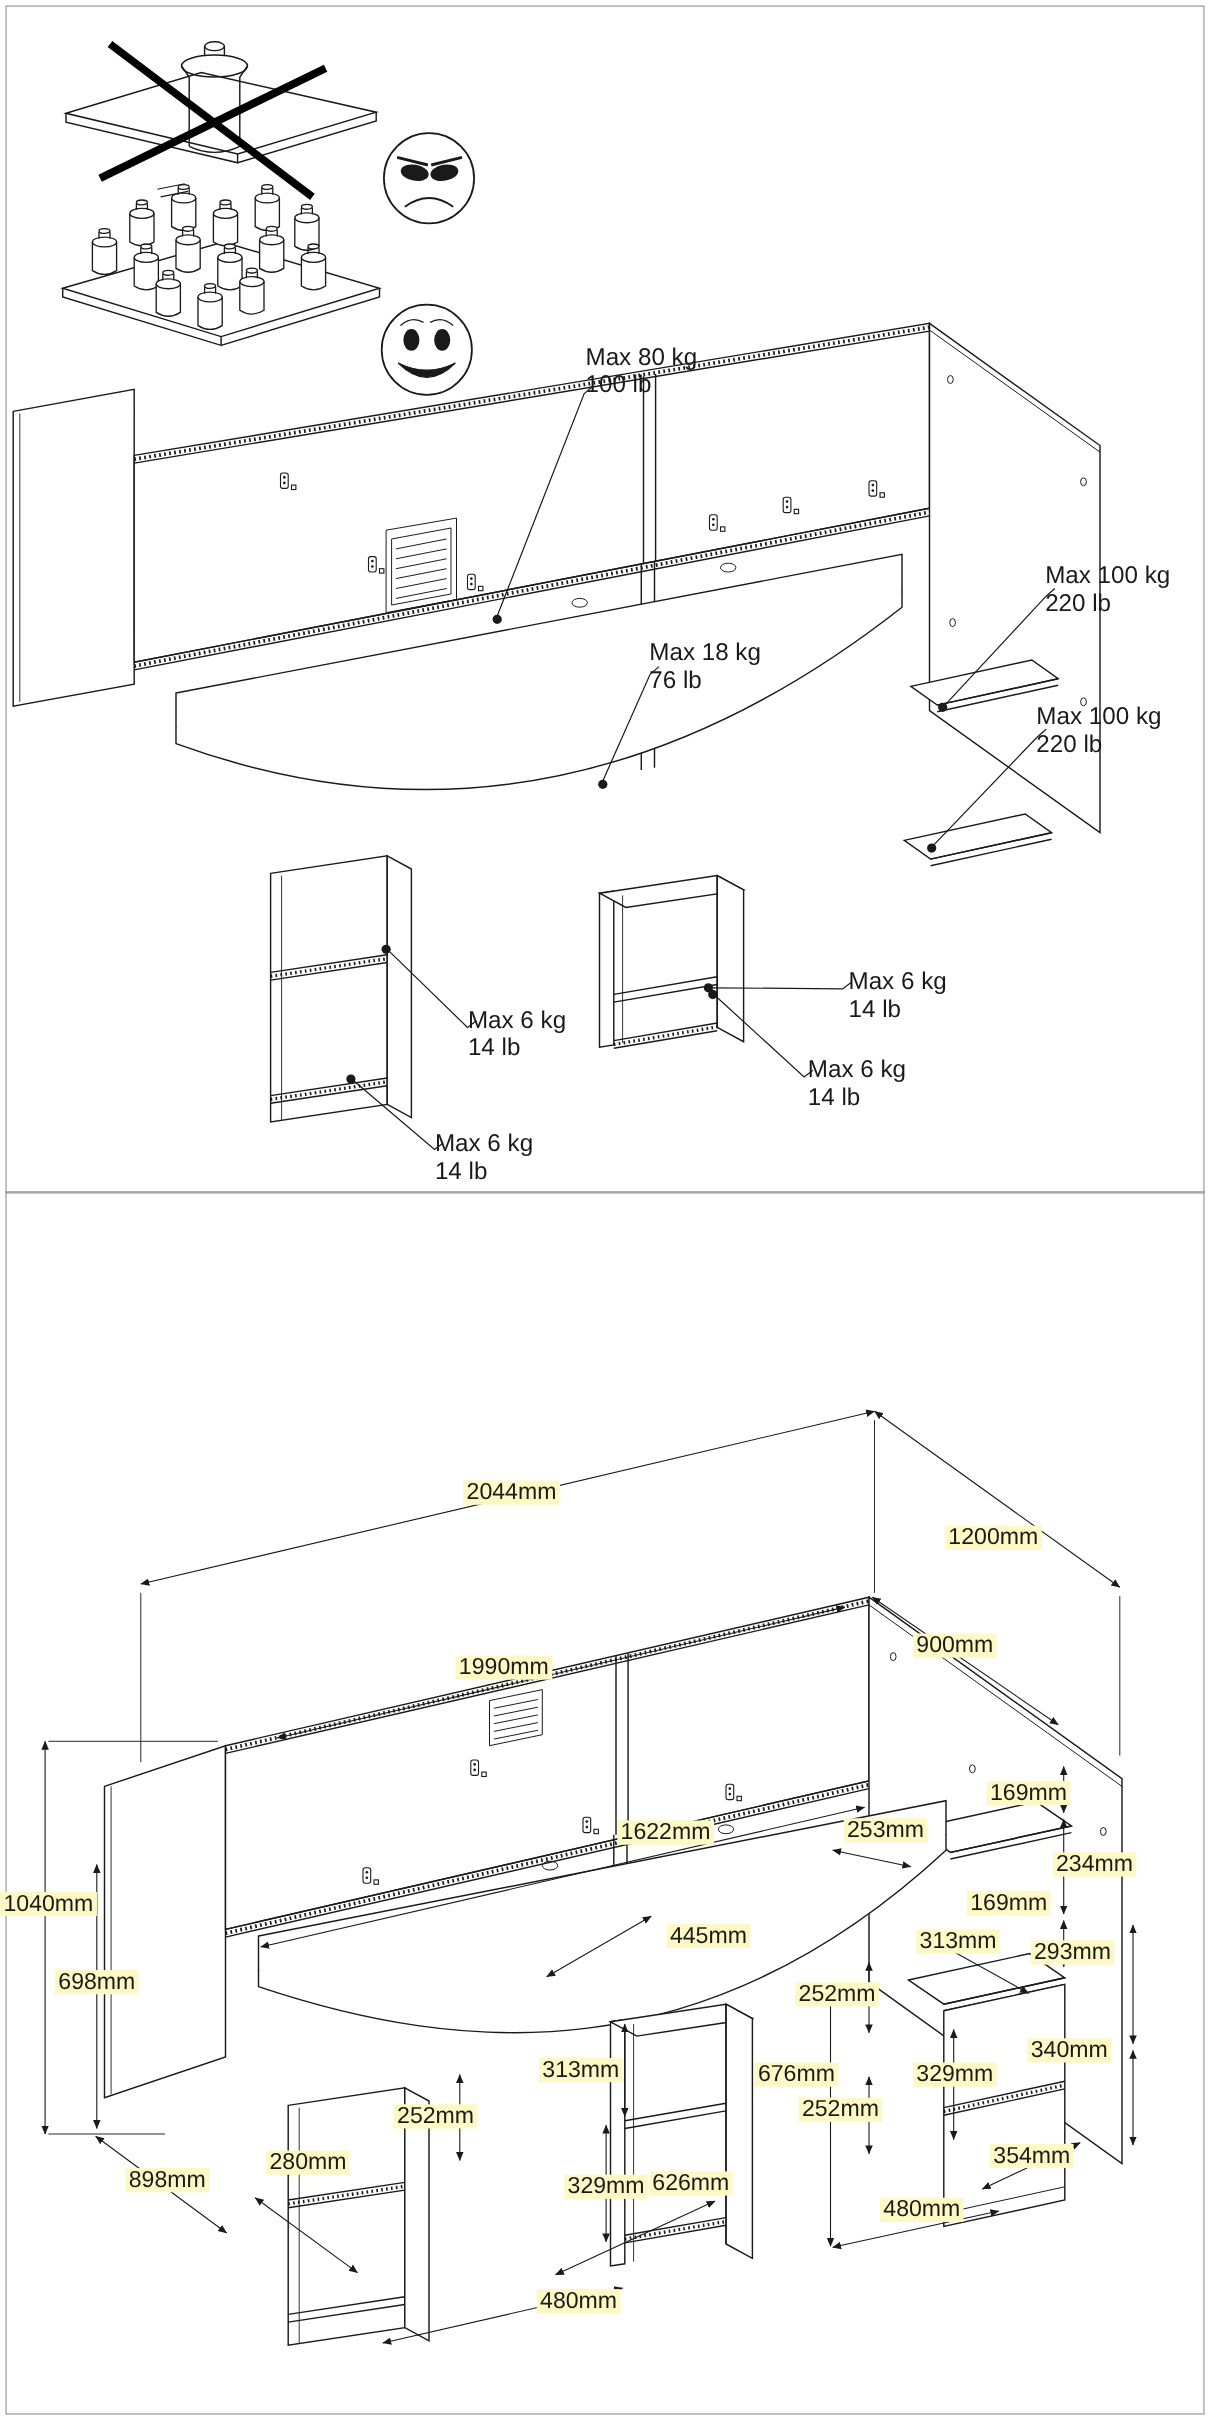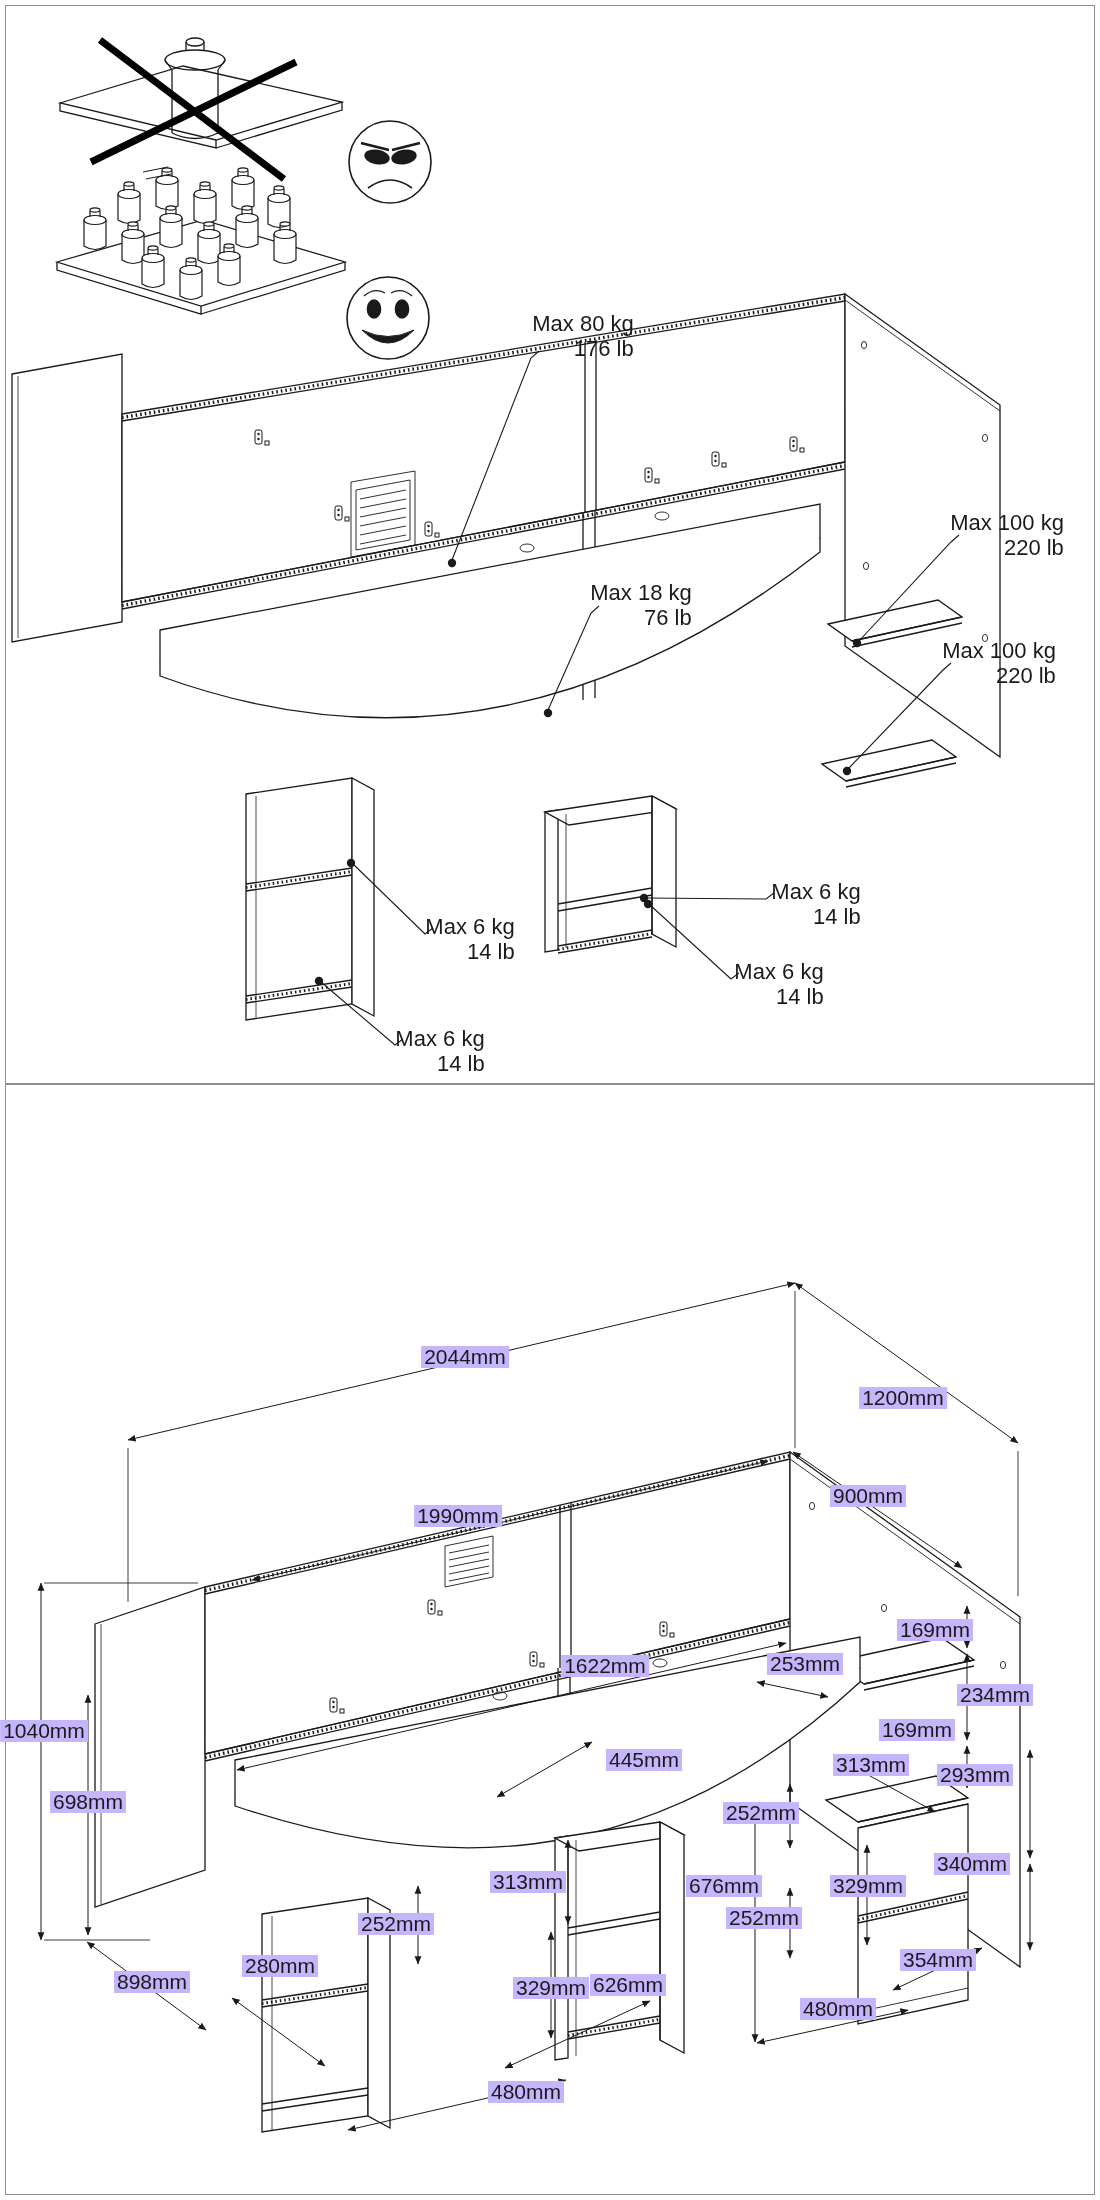--- a/index.html
+++ b/index.html
@@ -3,24 +3,24 @@
 <meta charset="utf-8">
 <style>
   html,body{margin:0;padding:0;background:#fff;}
   #stage{position:relative;width:1100px;height:2200px;background:#fff;overflow:hidden;
          font-family:"Liberation Sans", sans-serif;color:#1a1a1a;}
   .panel{position:absolute;border:1px solid #8f8f8f;background:transparent;}
   #panel-top{left:5px;top:5px;width:1088px;height:1078px;}
   #panel-bottom{left:5px;top:1083px;width:1088px;height:1110px;}
   #art{position:absolute;left:0;top:0;width:1100px;height:2200px;}
   .labels{position:absolute;left:0;top:0;width:1100px;height:2200px;pointer-events:none;}
-  .wl{position:absolute;transform:translate(-50%,-50%);text-align:right;font-size:22px;
+  .wl{position:absolute;transform:translate(-50%,-50%);text-align:left;font-size:22px;
       line-height:1.12;white-space:nowrap;}
   .dim{position:absolute;transform:translate(-50%,-50%);font-size:21px;line-height:1.05;
-      white-space:nowrap;background:#c4b5fd;padding:0 3px;}
+      white-space:nowrap;background:#fef9c3;padding:0 3px;}
 </style>
 </head>
 <body>
 
 <div id="stage">
 
   <div id="panel-top" class="panel"></div>
   <div id="panel-bottom" class="panel"></div>
 
   <svg id="art" viewBox="0 0 1100 2200">
@@ -268,21 +268,21 @@
       <path d="M418,1886 L418,1964" marker-start="url(#arr)" marker-end="url(#arr)"></path>
       <path d="M893,1990 L982,1948" marker-start="url(#arr)" marker-end="url(#arr)"></path>
       <path d="M757,2043 L908,2010" marker-start="url(#arr)" marker-end="url(#arr)"></path>
     </g>
   </svg>
 
   <div class="labels">
 
     <div class="wl" style="left:583px;top:337px">
       <div>Max 80 kg</div>
-      <div>176 lb</div>
+      <div>100 lb</div>
     </div>
     <div class="wl" style="left:641px;top:606px">
       <div>Max 18 kg</div>
       <div>76 lb</div>
     </div>
     <div class="wl" style="left:1007px;top:536px">
       <div>Max 100 kg</div>
       <div>220 lb</div>
     </div>
     <div class="wl" style="left:999px;top:664px">

